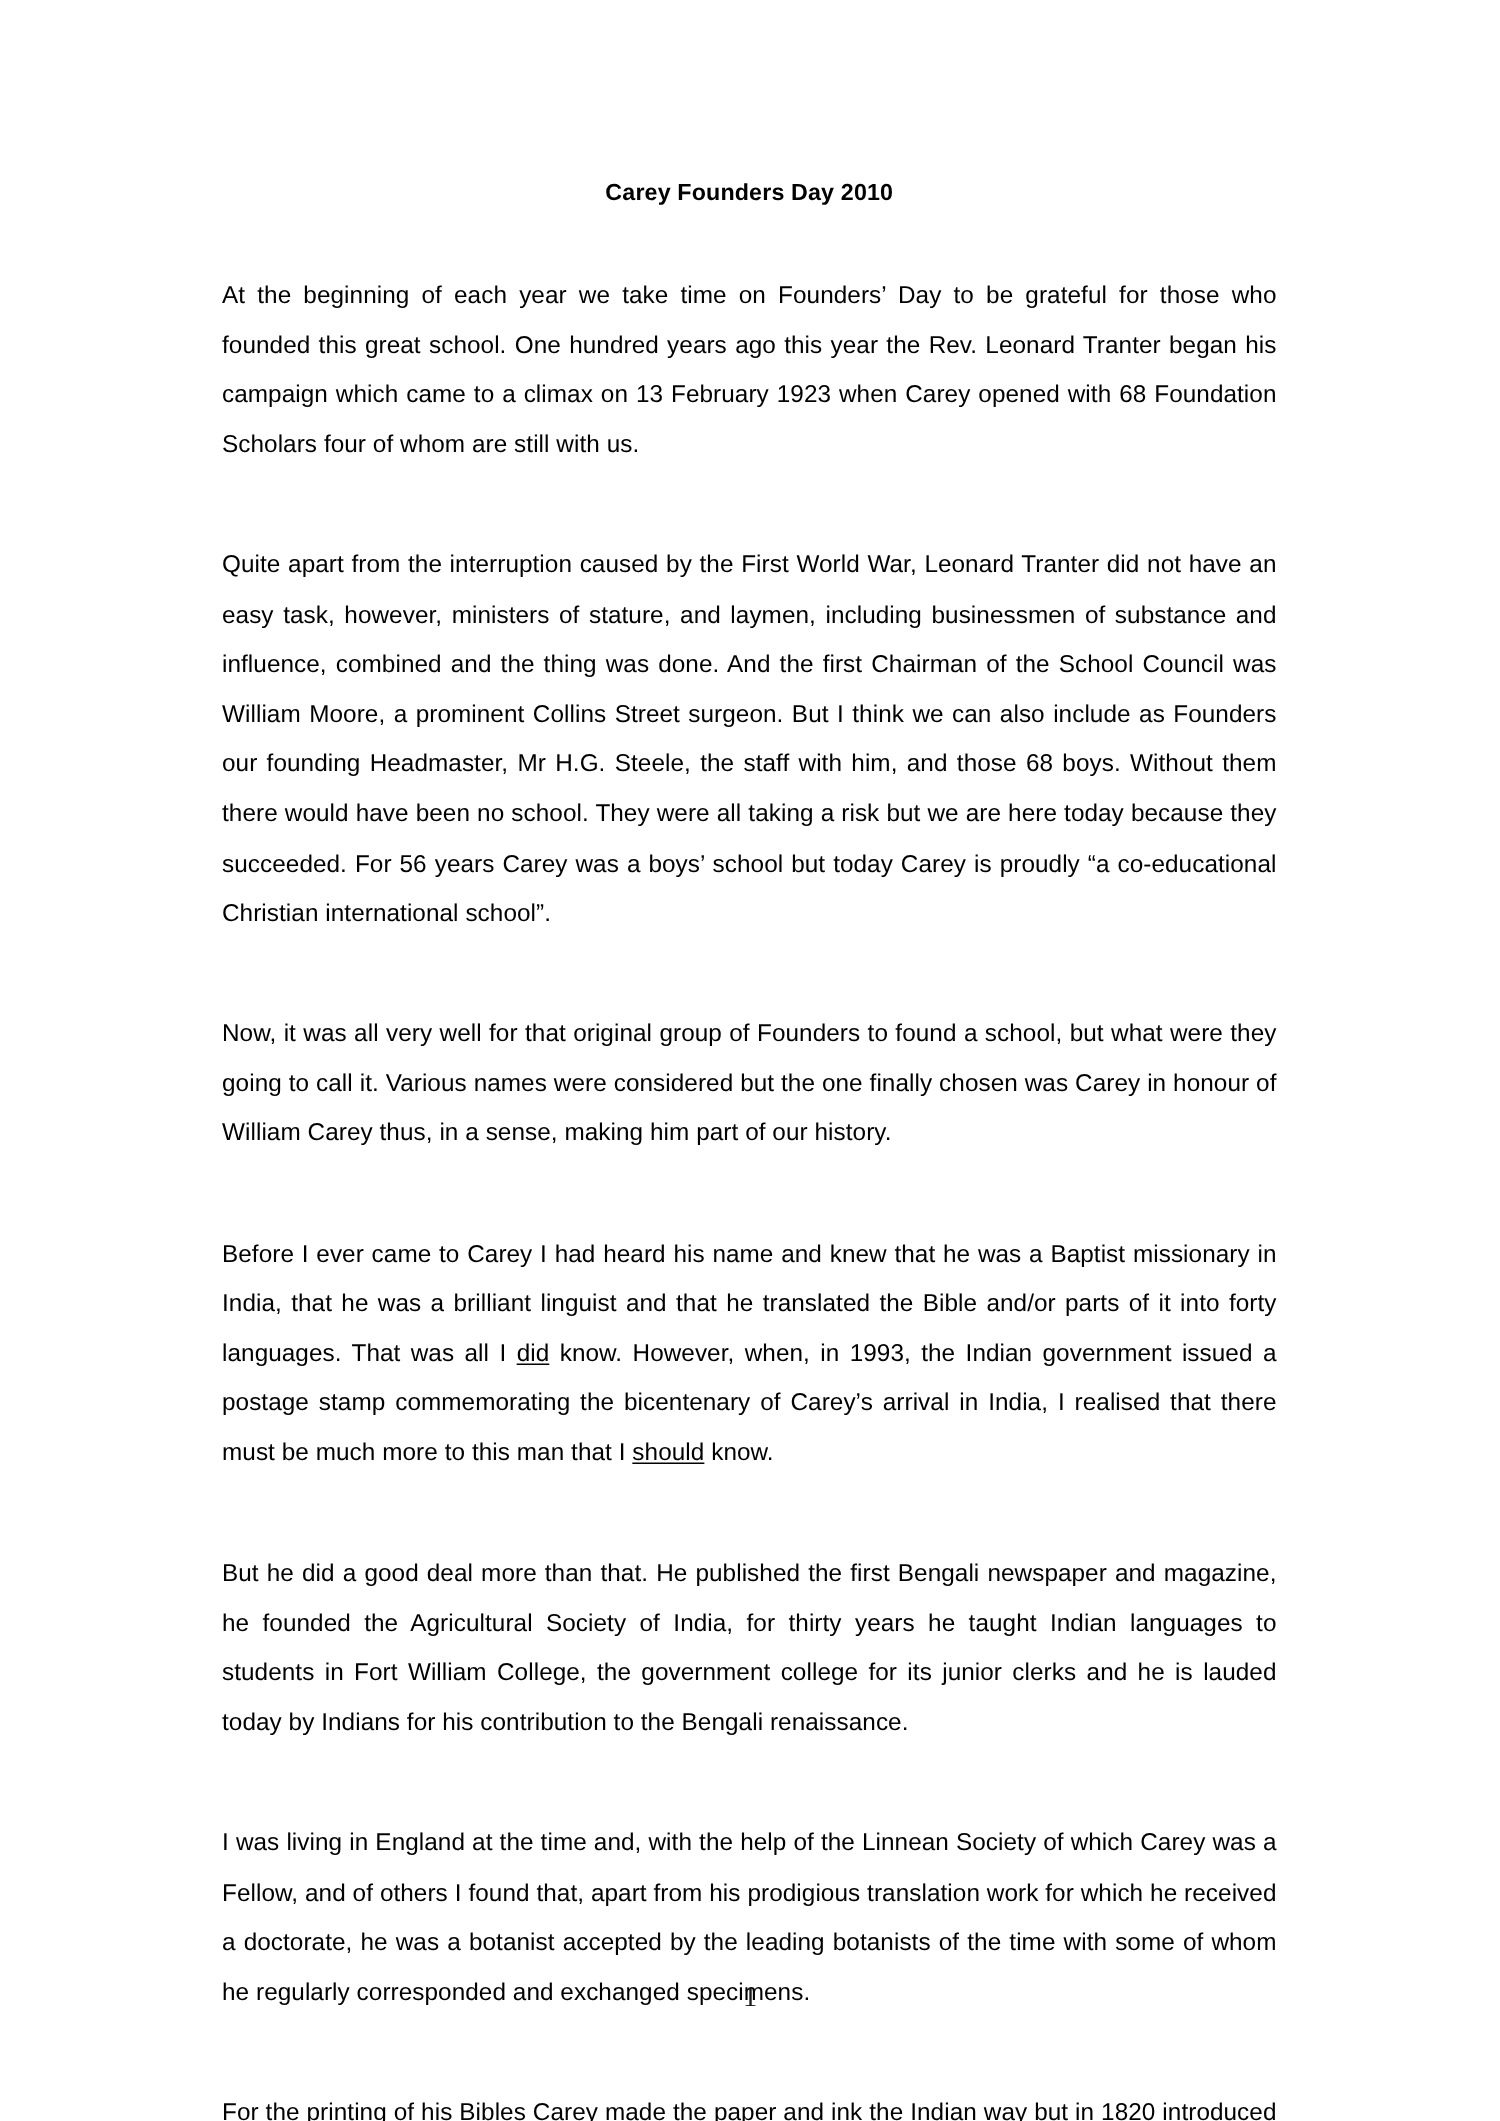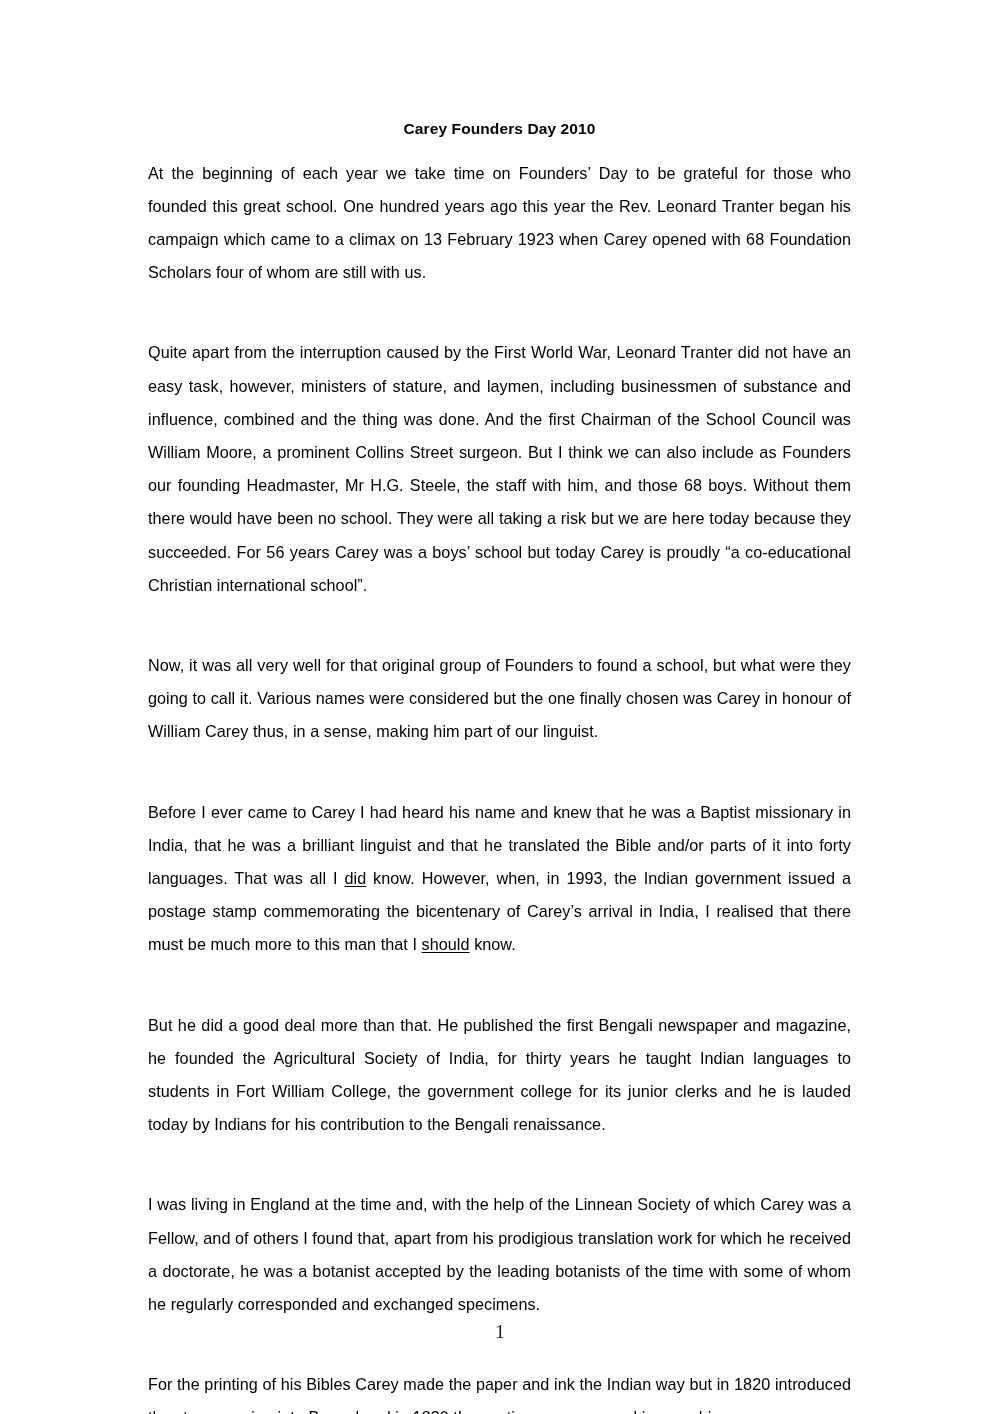--- a/index.html
+++ b/index.html
@@ -45,21 +45,21 @@
 
   .para {
     font-size: 16.2px;
     line-height: 33.2px;
     text-align: justify;
     text-justify: inter-word;
     margin: 0;
     letter-spacing: 0.05px;
   }
 
-  .para-gap-1 { margin-top: 20px; }
+  .para-gap-1 { margin-top: 44px; }
   .para-gap   { margin-top: 47px; }
 
   .para u {
     text-decoration-thickness: 1px;
     text-underline-offset: 2px;
   }
 
   .page-number {
     position: absolute;
     left: 0;
@@ -79,21 +79,21 @@
 
   <div class="content">
 
     <div class="doc-title title-1">Carey Founders Day 2010</div>
 
 
     <p class="para para-gap-1">At the beginning of each year we take time on Founders’ Day to be grateful for those who founded this great school. One hundred years ago this year the Rev. Leonard Tranter began his campaign which came to a climax on 13 February 1923 when Carey opened with 68 Foundation Scholars four of whom are still with us.</p>
 
     <p class="para para-gap">Quite apart from the interruption caused by the First World War, Leonard Tranter did not have an easy task, however, ministers of stature, and laymen, including businessmen of substance and influence, combined and the thing was done. And the first Chairman of the School Council was William Moore, a prominent Collins Street surgeon.  But I think we can also include as Founders our founding Headmaster, Mr H.G. Steele, the staff with him, and those 68 boys. Without them there would have been no school. They were all taking a risk but we are here today because they succeeded. For 56 years Carey was a boys’ school but today Carey is proudly “a co-educational Christian international school”.</p>
 
-    <p class="para para-gap">Now, it was all very well for that original group of Founders to found a school, but what were they going to call it. Various names were considered but the one finally chosen was Carey in honour of William Carey thus, in a sense, making him part of our linguist.</p>
+    <p class="para para-gap">Now, it was all very well for that original group of Founders to found a school, but what were they going to call it. Various names were considered but the one finally chosen was Carey in honour of William Carey thus, in a sense, making him part of our history.</p>
 
     <p class="para para-gap"><span>Before I ever came to Carey I had heard his name and knew that he was a Baptist missionary in India, that he was a brilliant linguist and that he translated the Bible and/or parts of it into forty languages. That was all I </span><u>did</u><span> know. However, when, in 1993, the Indian government issued a postage stamp commemorating the bicentenary of Carey’s arrival in India, I realised that there must be much more to this man that I </span><u>should</u><span> know.</span></p>
 
     <p class="para para-gap">But he did a good deal more than that. He published the first Bengali newspaper and magazine, he founded the Agricultural Society of India, for thirty years he taught Indian languages to students in Fort William College, the government college for its junior clerks and he is lauded today by Indians for his contribution to the Bengali renaissance.</p>
 
     <p class="para para-gap">I was living in England at the time and, with the help of the Linnean Society of which Carey was a Fellow, and of others I found that, apart from his prodigious translation work for which he received a doctorate, he was a botanist accepted by the leading botanists of the time with some of whom he regularly corresponded and exchanged specimens.</p>
 
     <p class="para para-gap">For the printing of his Bibles Carey made the paper and ink the Indian way but in 1820 introduced the steam engine into Bengal and in 1830 the continuous paper-making machine</p>
 
   </div>

